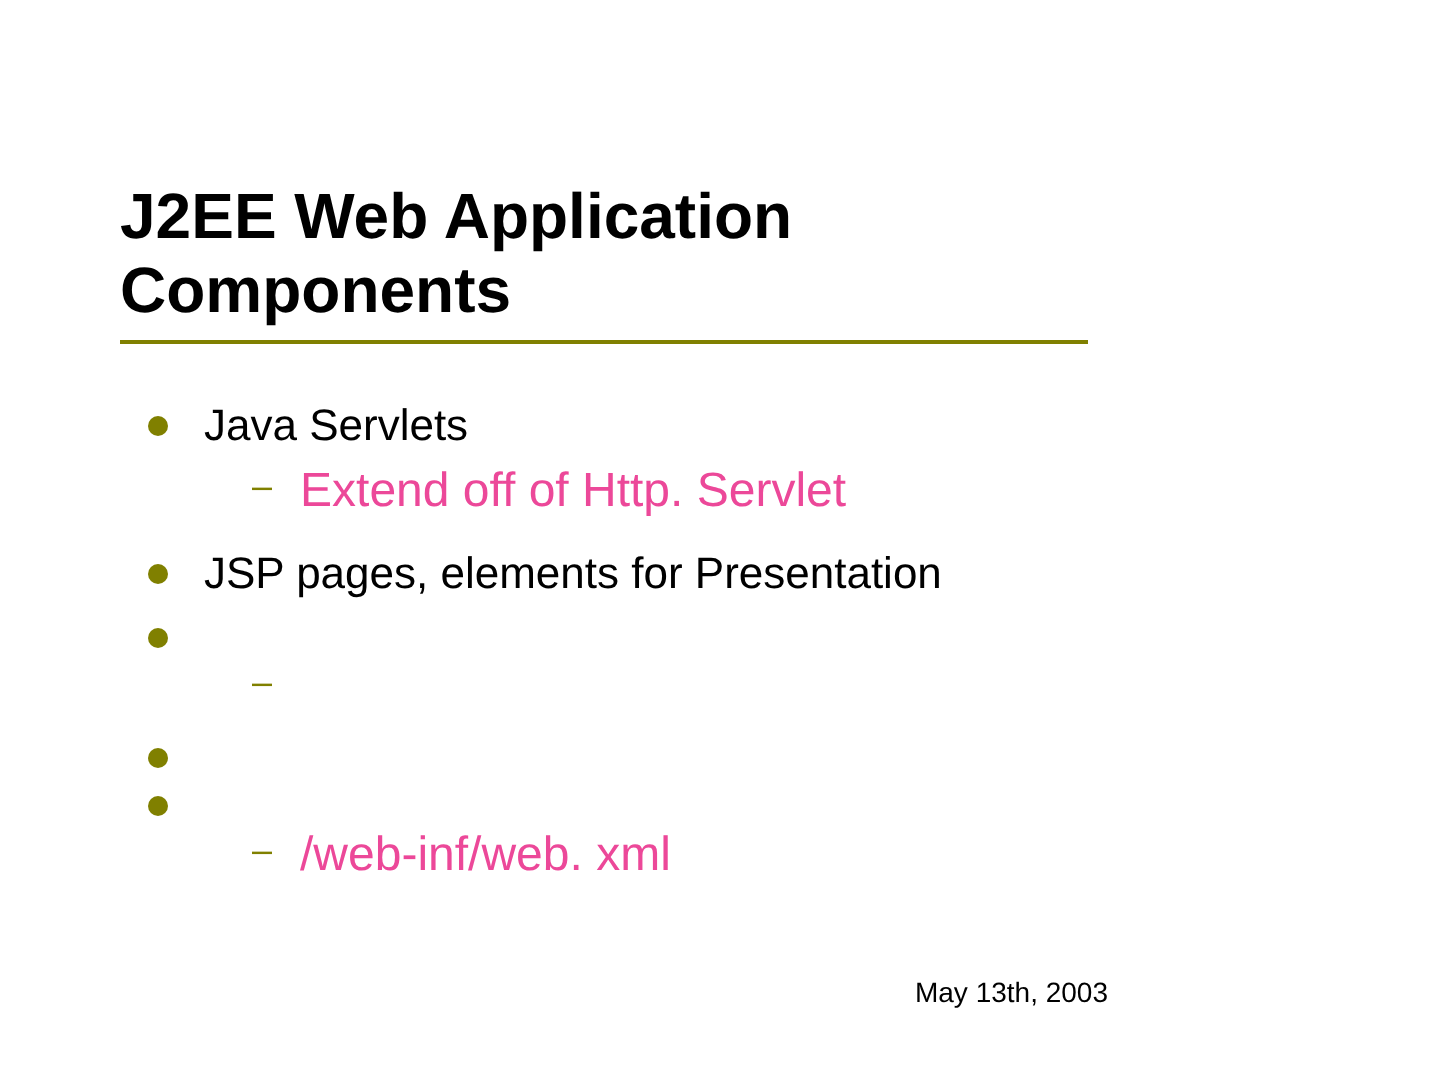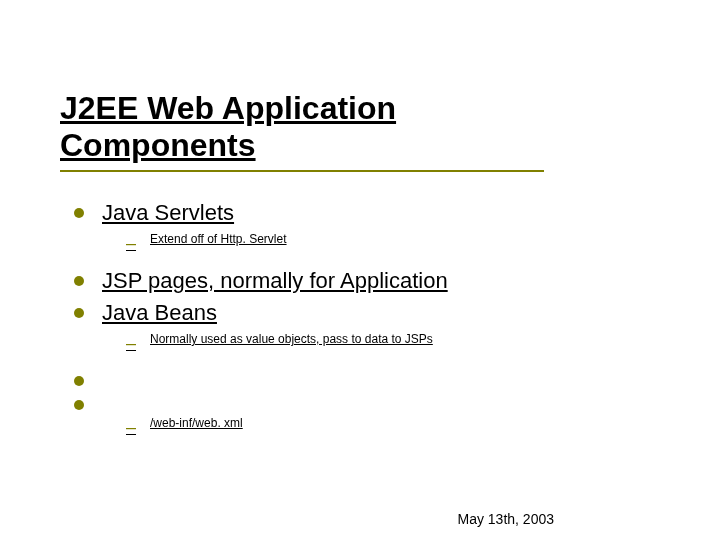--- a/index.html
+++ b/index.html
@@ -8,21 +8,20 @@
     font-family: Arial, Helvetica, sans-serif;
     background: #fff;
     position: relative;
     overflow: hidden;
   }
   .slide {
     width: 604px;
     height: 540px;
     padding: 90px 60px 40px 60px;
     position: relative;
-    text-decoration: underline;
   }
   .title {
     font-size: 32px;
     font-weight: bold;
     color: #000;
     margin-bottom: 6px;
   }
   .underline {
     height: 2px;
     background: #808000;
@@ -57,26 +56,26 @@
     margin-top: 6px;
     margin-bottom: 14px;
   }
   .l2 .dash {
     color: #808000;
     font-size: 18px;
     margin-right: 14px;
     line-height: 22px;
   }
   .l2 .text {
-    font-size: 12px;
-    color: #000000;
+    font-size: 24px;
+    color: #ec4899;
   }
   .footer {
     position: absolute;
-    bottom: 13px;
+    bottom: 36px;
     right: 50px;
     font-size: 14px;
     color: #000;
   }
 </style>
 </head>
 <body>
 
 <div class="slide">
 
@@ -89,30 +88,28 @@
       <span class="bullet"></span>
       <span class="text">Java Servlets</span>
     </div>
     <div class="l2">
       <span class="dash">–</span>
       <span class="text">Extend off of Http. Servlet</span>
     </div>
 
     <div class="l1">
       <span class="bullet"></span>
-      <span class="text">JSP pages, normally for Application</span>
+      <span class="text">JSP pages, elements for Presentation</span>
     </div>
 
     <div class="l1">
       <span class="bullet"></span>
-      <span class="text">Java Beans</span>
     </div>
     <div class="l2">
       <span class="dash">–</span>
-      <span class="text">Normally used as value objects, pass to data to JSPs</span>
     </div>
 
     <div class="l1">
       <span class="bullet"></span>
     </div>
 
     <div class="l1">
       <span class="bullet"></span>
     </div>
     <div class="l2">

